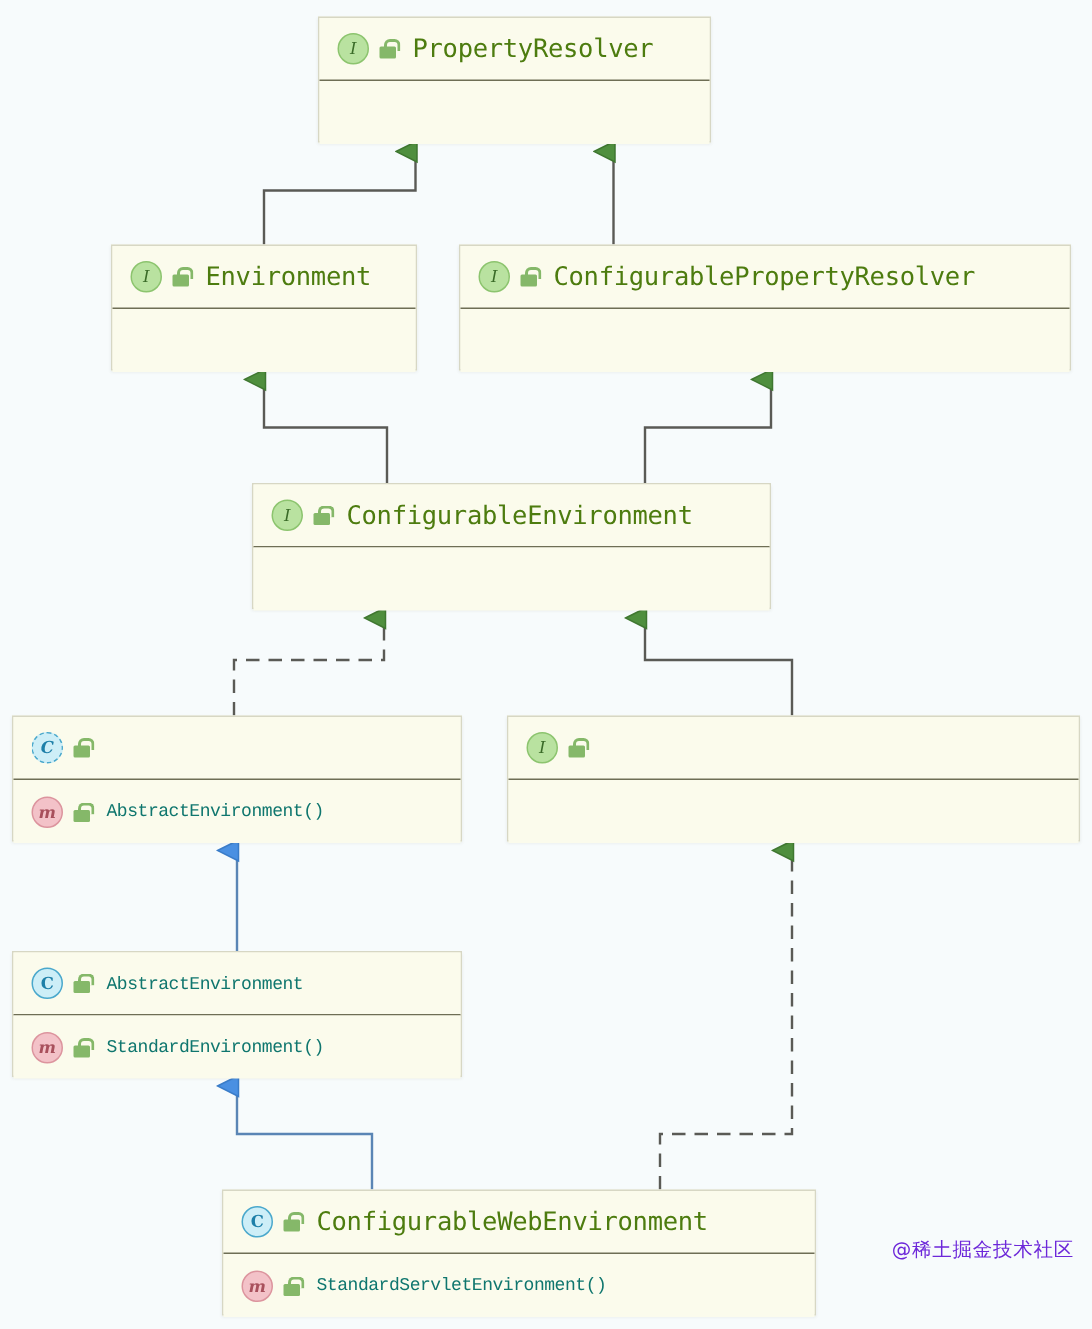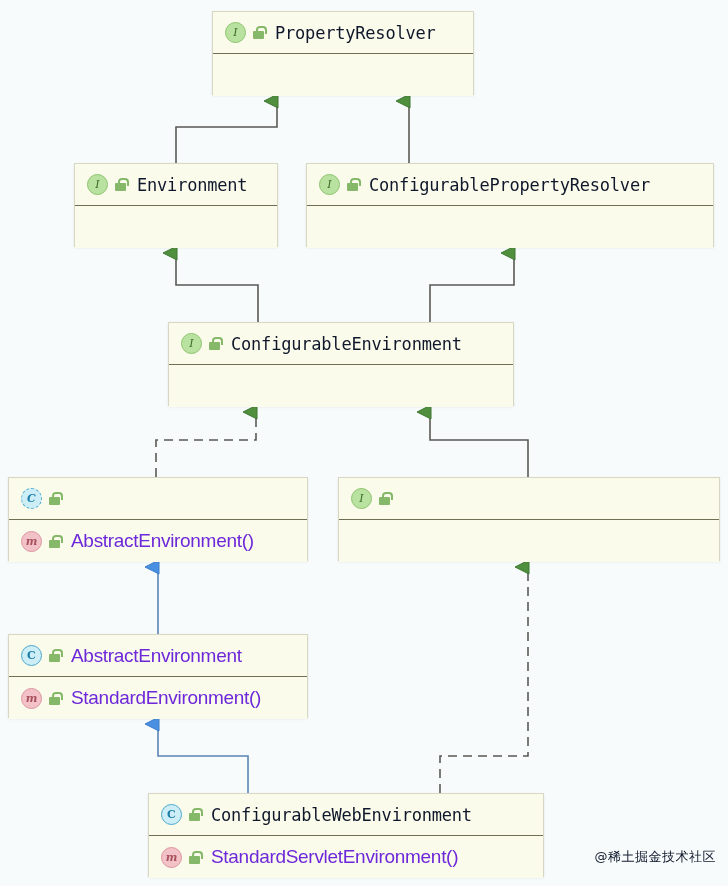--- a/index.html
+++ b/index.html
@@ -116,42 +116,42 @@
     background: transparent;
     border: 2px solid #7fb562;
     border-bottom: none;
     border-radius: 4px 4px 0 0;
   }
 
   
   .type-name {
     font-family: "DejaVu Sans Mono", monospace;
     font-size: 17px;
-    color: #0f172a;
+    color: #4d7c0f;
     letter-spacing: -0.2px;
     white-space: nowrap;
     padding-left: 4px;
   }
   .member-name {
-    font-family: Liberation Sans, sans-serif;
-    font-size: 19px;
-    color: #6d28d9;
+    font-family: Liberation Mono, monospace;
+    font-size: 12px;
+    color: #0f766e;
     letter-spacing: -0.3px;
     white-space: nowrap;
     padding-left: 4px;
   }
 
   
   #watermark {
     position: absolute;
     right: 12px;
-    bottom: 20px;
+    bottom: 44px;
     font-family: "DejaVu Sans", sans-serif;
     font-size: 13px;
-    color: #0f172a;
+    color: #6d28d9;
     letter-spacing: .5px;
     user-select: none;
   }
 </style>
 </head>
 <body>
 
 <div id="canvas">
 
   <svg id="edges" viewBox="0 0 728 886" width="728" height="886">

